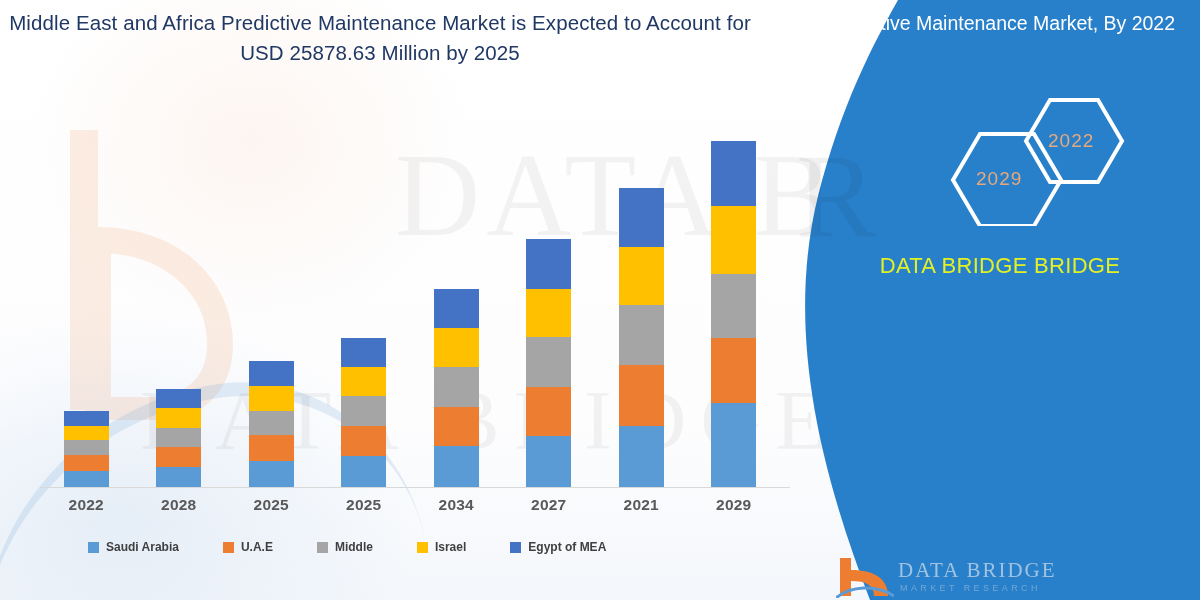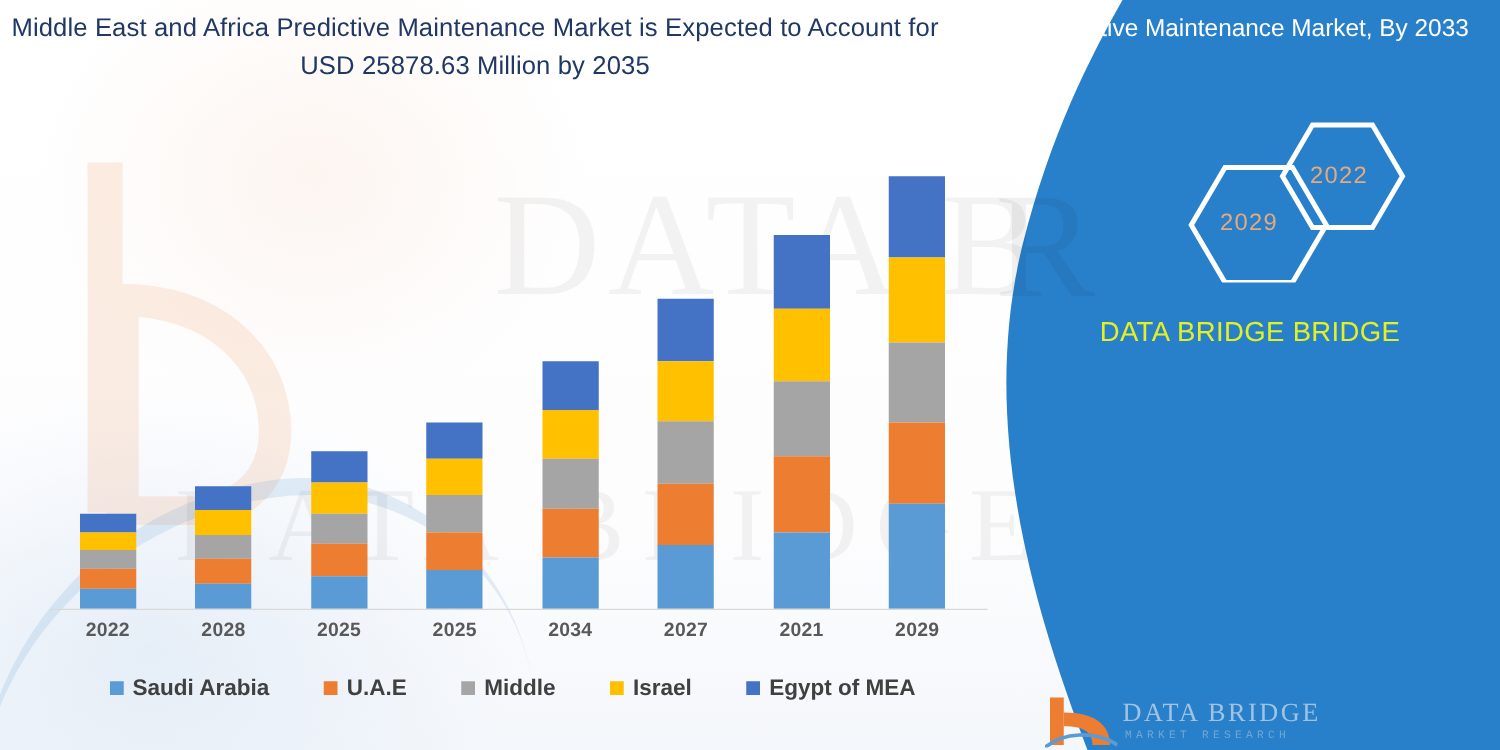--- a/index.html
+++ b/index.html
@@ -69,21 +69,21 @@
     letter-spacing:.2px;
   }
 
   
   .legend{
     position:absolute;left:60px;top:540px;width:720px;
     display:flex;align-items:center;gap:44px;padding-left:28px;
   }
   .lg-item{display:flex;align-items:center;gap:7px;}
   .lg-swatch{width:11px;height:11px;display:block;}
-  .lg-label{color:#404040;font-size:18px;font-weight:700;white-space:nowrap;}
+  .lg-label{color:#404040;font-size:12px;font-weight:700;white-space:nowrap;}
 
   
   .right-panel{
     position:absolute;right:0;top:0;width:420px;height:600px;
     background:#2980ca;
     clip-path:path("M 118 0 L 420 0 L 420 600 L 90 600 C 40 470 5 330 38 196 C 60 108 92 46 118 0 Z");
   }
   .rp-inner{position:absolute;right:0;top:0;width:420px;height:600px;}
   .rp-title{
     position:absolute;right:22px;top:8px;width:356px;
@@ -105,40 +105,40 @@
   }
 
   
   .blogo{position:absolute;left:836px;top:556px;width:260px;height:44px;}
   .blogo-text{
     position:absolute;left:62px;top:2px;color:#c9d8e8;opacity:.75;
     font-family:"Liberation Serif",serif;font-size:21px;letter-spacing:2px;
   }
   .blogo-sub{
     position:absolute;left:64px;top:27px;color:#9fc0dd;opacity:.6;
-    font-family:Liberation Mono, monospace;font-size:9px;letter-spacing:3.4px;
+    font-family:Liberation Sans, sans-serif;font-size:9px;letter-spacing:3.4px;
   }
 </style>
 </head>
 <body>
 
 <div id="page">
 
   <div class="left-bg"></div>
 
   <svg class="wm-b" viewBox="0 0 210 300">
     <path d="M30 10 L58 10 L58 290 L30 290 Z" fill="#ED7D31"></path>
     <path d="M58 120 C 130 120 180 165 180 225 C 180 268 148 290 112 290 L58 290 Z" fill="none" stroke="#ED7D31" stroke-width="26"></path>
   </svg>
   <div class="wm-sweep"></div>
 
   <div class="wm-text wm-line1">DATA BRIDGE</div>
   <div class="wm-text wm-line2">DATA BRIDGE MARKET RESEARCH</div>
 
-  <div class="title">Middle East and Africa Predictive Maintenance Market is Expected to Account for USD 25878.63 Million by 2035</div>
+  <div class="title">Middle East and Africa Predictive Maintenance Market is Expected to Account for USD 25878.63 Million by 2025</div>
 
   <div class="chart">
     <div class="plot">
       <div class="bars" id="bars">
           <div class="barcol">
             <div class="bar">
               <div class="seg" style="height: 15.8737px; background: rgb(91, 155, 213);"></div>
               <div class="seg" style="height: 15.8737px; background: rgb(237, 125, 49);"></div>
               <div class="seg" style="height: 14.8816px; background: rgb(165, 165, 165);"></div>
               <div class="seg" style="height: 14.8816px; background: rgb(255, 192, 0);"></div>
@@ -244,21 +244,21 @@
       <div class="lg-item">
         <span class="lg-swatch" style="background: rgb(68, 114, 196);"></span>
         <span class="lg-label">Egypt of MEA</span>
       </div>
     </div>
 
   <div class="right-panel"></div>
   <div class="rp-ghost">R</div>
 
   <div class="rp-inner">
-    <div class="rp-title">Predictive Maintenance Market, By 2033</div>
+    <div class="rp-title">Predictive Maintenance Market, By 2022</div>
 
     <div class="hex-wrap">
       <svg width="356" height="130" viewBox="0 0 356 130">
         <polygon points="228,4 276,4 300,45 276,86 228,86 204,45" fill="none" stroke="#ffffff" stroke-width="4"></polygon>
         <polygon points="158,38 212,38 239,84 212,130 158,130 131,84" fill="none" stroke="#ffffff" stroke-width="4"></polygon>
       </svg>
       <div class="hexlabel" style="left:226px;top:34px;">2022</div>
       <div class="hexlabel" style="left:154px;top:72px;">2029</div>
     </div>
 

